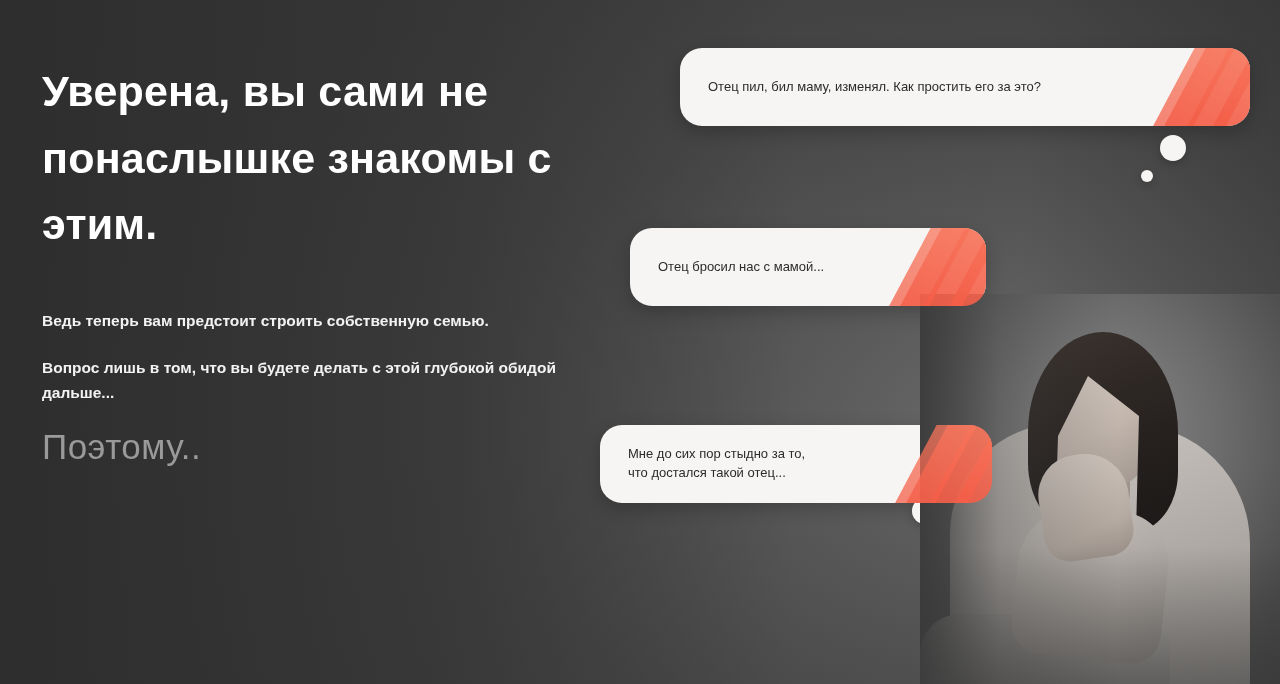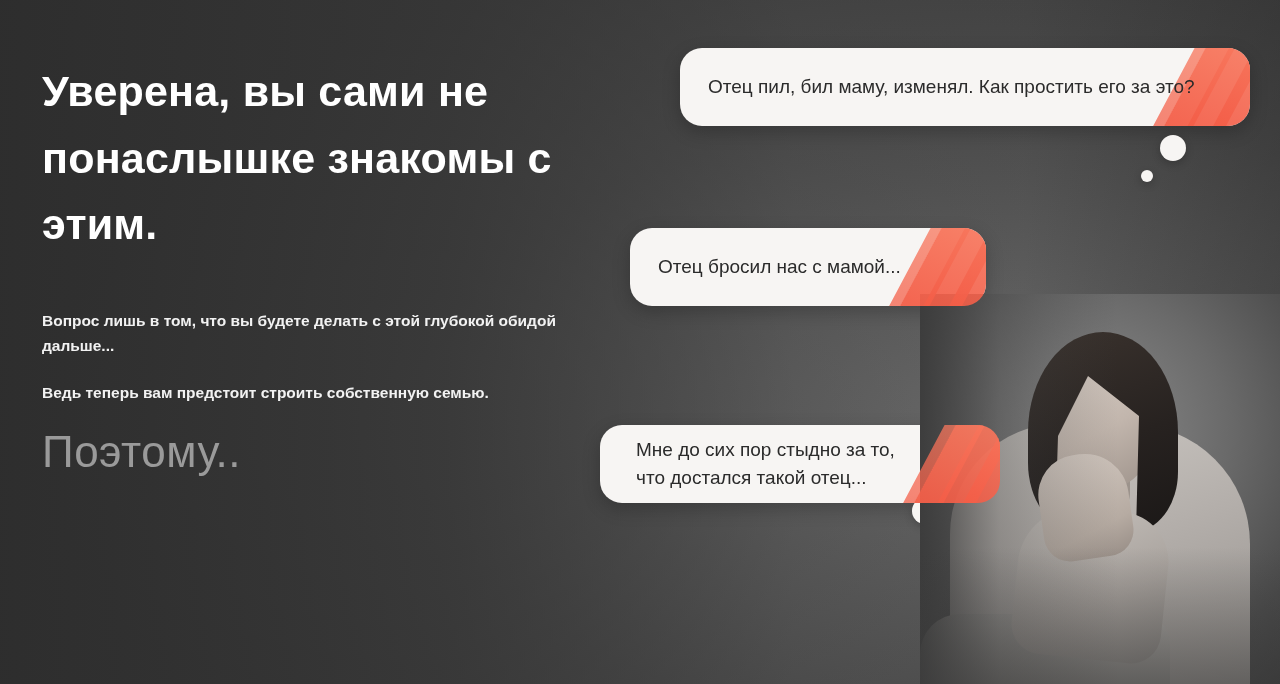--- a/index.html
+++ b/index.html
@@ -39,42 +39,42 @@
   .para{
     font-size:15.5px;
     line-height:1.62;
     font-weight:700;
     margin:0 0 22px 0;
     max-width:520px;
     color:#f2f2f2;
   }
   .para.last{margin-bottom:34px;}
   .outro{
-    font-size:44px;
+    font-size:35px;
     font-weight:400;
     color:#9a9a9a;
     letter-spacing:0.5px;
     margin:0;
   }
 
   
   .bubble{
     position:absolute;
     background:#f7f5f3;
     border-radius:22px;
     box-shadow:0 6px 18px rgba(0,0,0,0.22);
     overflow:hidden;
     display:flex;
     align-items:center;
   }
   .bubble .txt{
     position:relative;
     z-index:2;
     color:#2b2b2b;
-    font-size:19px;
+    font-size:13px;
     line-height:1.45;
     padding:0 28px;
     font-weight:400;
     white-space:pre-line;
   }
   
   .swoosh{
     position:absolute;
     right:-6px;top:-10px;
     width:120px;height:130%;
@@ -107,21 +107,21 @@
   #b1d1{left:1160px;top:135px;width:26px;height:26px;}
   #b1d2{left:1141px;top:170px;width:12px;height:12px;}
 
   
   #bubble2{left:630px;top:228px;width:356px;height:78px;}
   #b2d1{left:943px;top:300px;width:26px;height:26px;}
   #b2d2{left:963px;top:330px;width:14px;height:14px;}
   #b2d3{left:983px;top:344px;width:9px;height:9px;}
 
   
-  #bubble3{left:600px;top:425px;width:392px;height:78px;padding-left:8px;}
+  #bubble3{left:600px;top:425px;width:392px;height:78px;}
   #b3d1{left:912px;top:498px;width:26px;height:26px;}
   #b3d2{left:933px;top:526px;width:14px;height:14px;}
   #b3d3{left:953px;top:542px;width:9px;height:9px;}
 
   
   .photo{
     position:absolute;
     right:0;bottom:0;
     width:360px;height:390px;
     overflow:hidden;
@@ -185,22 +185,22 @@
   }
 </style>
 </head>
 <body>
 
 <div id="slide">
   <div class="bg-sheen"></div>
 
   <div class="left">
     <h1 class="headline">Уверена, вы сами не понаслышке знакомы с этим.</h1>
+    <p class="para">Ведь теперь вам предстоит строить собственную семью.</p>
     <p class="para">Вопрос лишь в том, что вы будете делать с этой глубокой обидой дальше...</p>
-    <p class="para">Ведь теперь вам предстоит строить собственную семью.</p>
     <p class="outro">Поэтому..</p>
   </div>
 
   <div class="bubble" id="bubble1">
     <div class="txt">Отец пил, бил маму, изменял. Как простить его за это?</div>
     <div class="swoosh">
       <span class="band b4"></span>
         <span class="band b1"></span>
         <span class="band b2"></span>
         <span class="band b3"></span>

